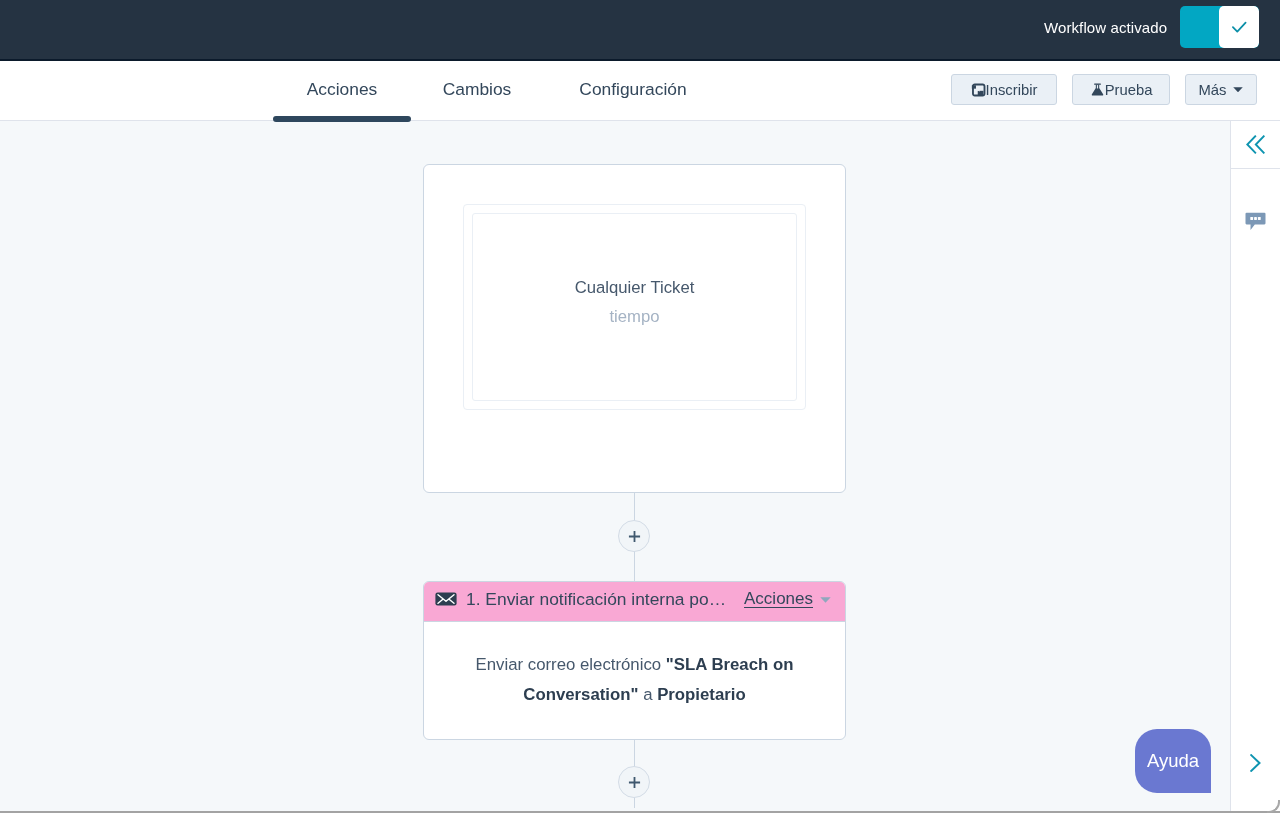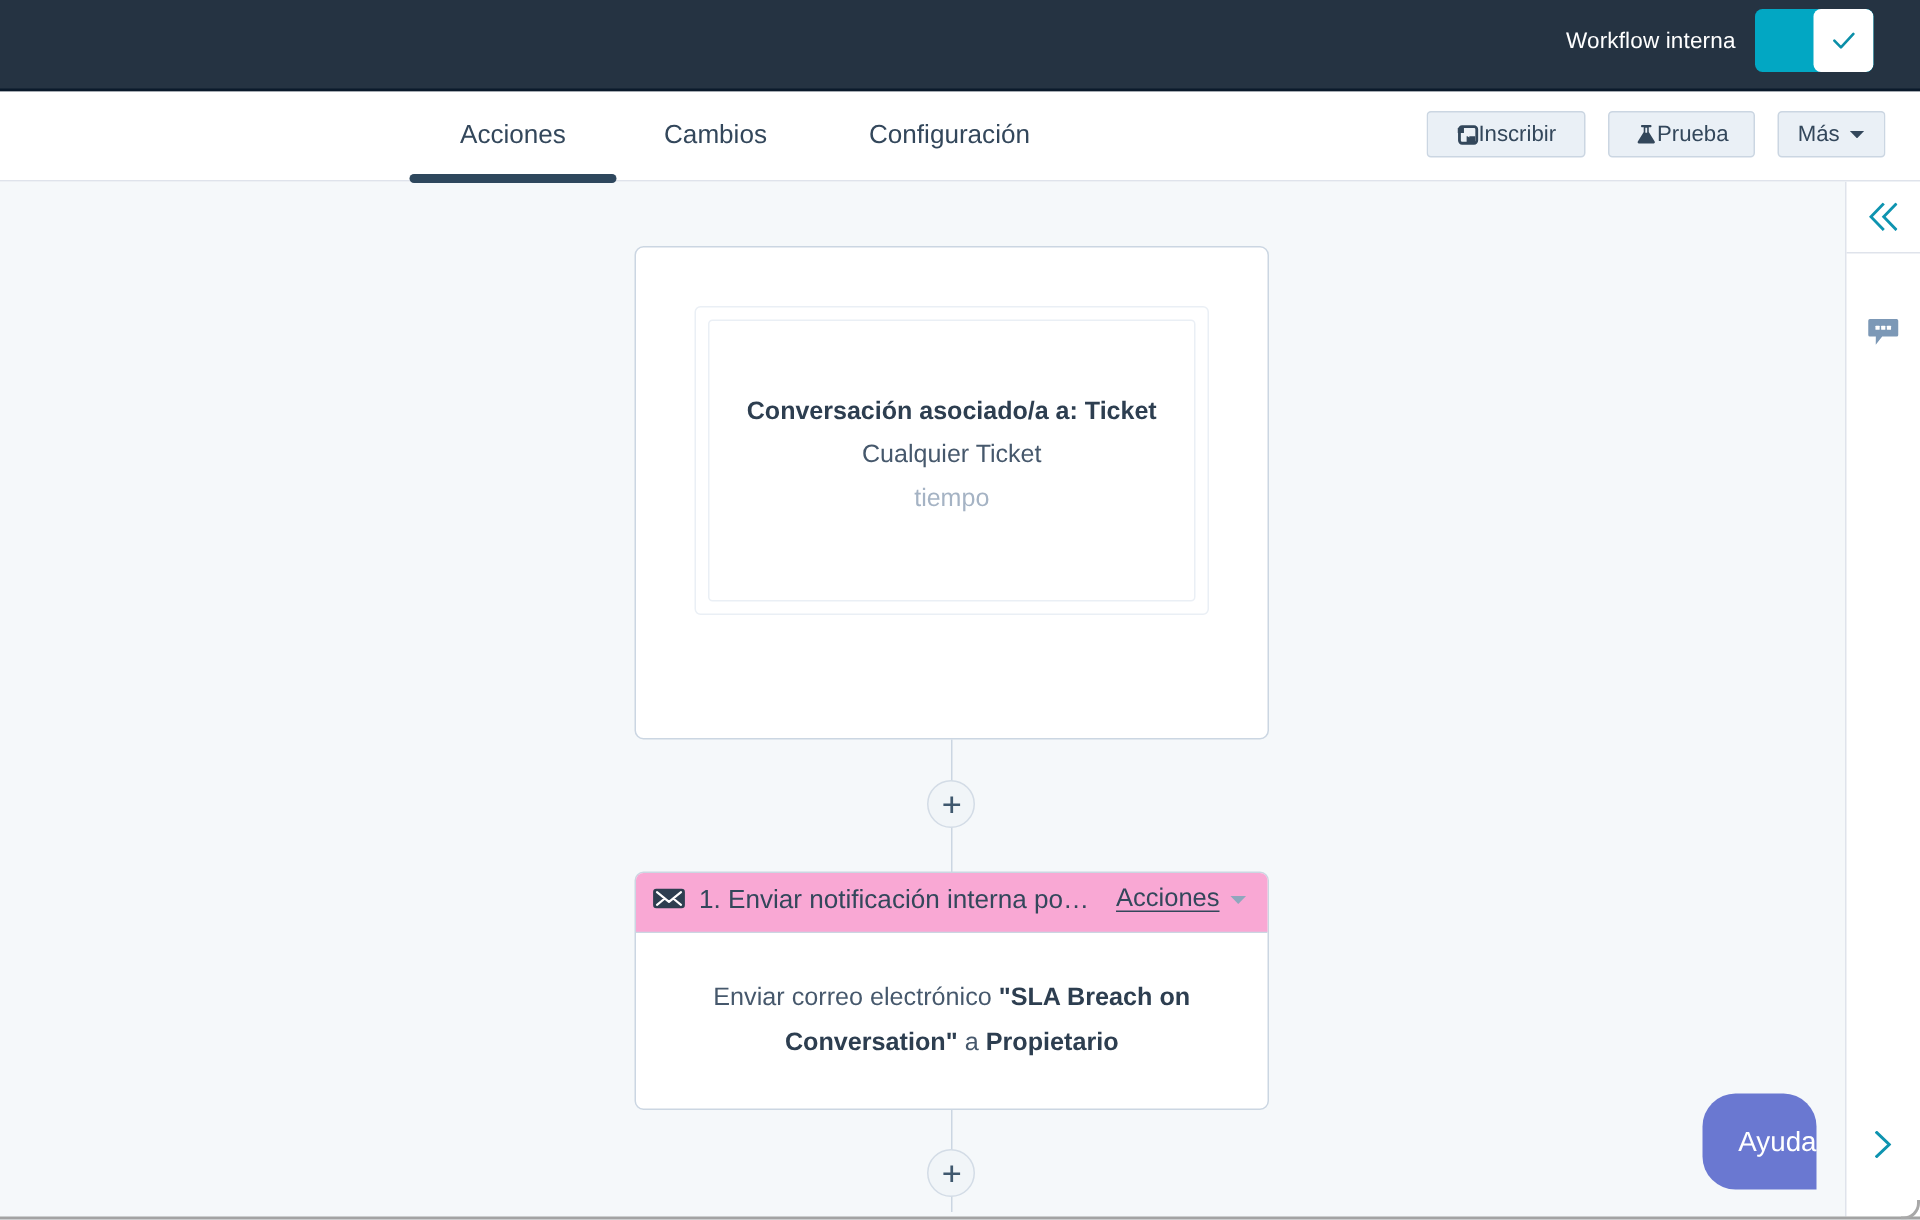--- a/index.html
+++ b/index.html
@@ -97,21 +97,21 @@
   .rail { position:absolute; right:0; top:121px; width:50px; height:690px;
           background:#fff; border-left:1px solid #dfe3eb; }
   .rail-top { height:48px; border-bottom:1px solid #dfe3eb;
               display:flex; align-items:center; justify-content:center; cursor:pointer;}
   .rail-item { height:56px; display:flex; align-items:center; justify-content:center; cursor:pointer;}
 
   
   .help {
     position:absolute; left:1135px; top:729px; width:76px; height:64px;
     background:#6a78d1; border-radius:22px 22px 0 22px;
-    color:#fff; font-size:18.5px; display:flex; align-items:center; justify-content:flex-end;
+    color:#fff; font-size:18.5px; display:flex; align-items:center; justify-content:center;
     cursor:pointer;
   }
   
   .rail-next { position:fixed; left:1250px; top:754px; cursor:pointer; }
 
   
   .hscroll {
     position:absolute; left:0; top:811px; width:1280px; height:2px;
     background:#a3a3a3;
   }
@@ -120,21 +120,21 @@
     position:absolute; right:0; top:800px; width:13px; height:13px;
     border-bottom-right-radius:11px; border-right:2px solid #a8a8a8;
     border-bottom:2px solid #a8a8a8; background:transparent;
   }
 </style>
 </head>
 <body>
 
 <div class="topbar">
   <div class="topbar-right">
-    <span class="wf-label">Workflow interna</span>
+    <span class="wf-label">Workflow activado</span>
     <div class="toggle">
       <div class="knob">
         <svg width="20" height="20" viewBox="0 0 20 20">
           <path d="M3.9 10.1 L8.3 14.6 L16.6 5.6" fill="none" stroke="#0b8fa8" stroke-width="1.75" stroke-linecap="round" stroke-linejoin="round"></path>
         </svg>
       </div>
     </div>
   </div>
 </div>
 
@@ -181,21 +181,20 @@
 <div class="canvas">
 
   <div class="connector" style="top:372px;height:89px"></div>
   <div class="connector" style="top:618px;height:69px"></div>
 
   <div class="card" style="left:423px;top:43px;width:423px;height:329px">
     <div class="card-body">
       <div class="outerbox" style="width:343px;height:206px;margin-top:39px;padding:8px">
         <div class="innerbox" style="width:100%;height:100%;display:flex;flex-direction:column;
              align-items:center;justify-content:center;padding:0 10px 10px">
-          <div><b>Conversación asociado/a a: Ticket</b></div>
           <div>Cualquier Ticket</div>
           <div class="muted">tiempo</div>
         </div>
       </div>
     </div>
   </div>
 
   <div class="plusbtn" style="left:618px;top:399px;z-index:2">
     <svg width="13" height="13" viewBox="0 0 14 14">
       <path d="M7 1.0 v12 M1.0 7 h12" stroke="#3f586e" stroke-width="1.95" stroke-linecap="butt"></path>

